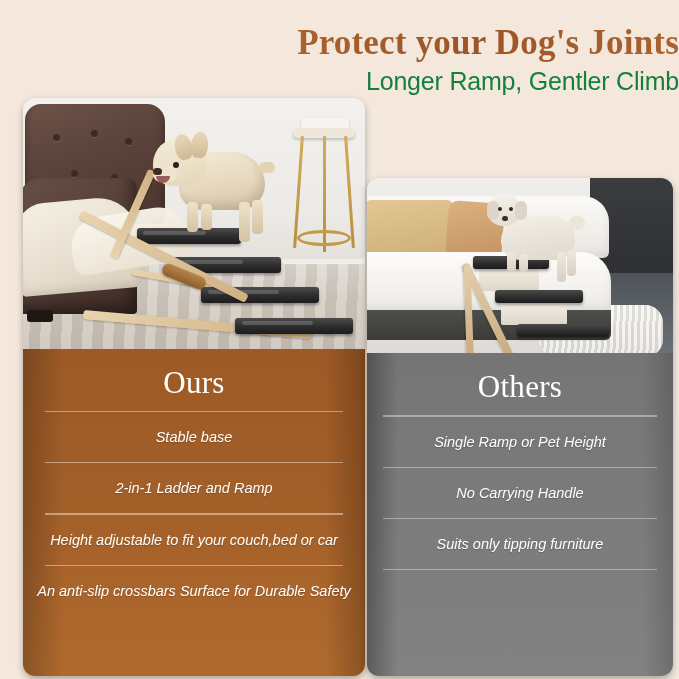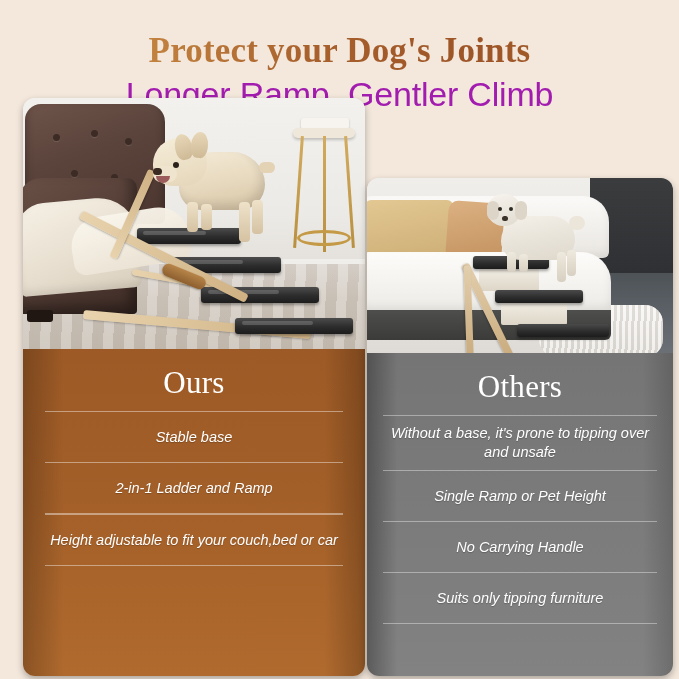--- a/index.html
+++ b/index.html
@@ -5,36 +5,36 @@
   * { margin:0; padding:0; box-sizing:border-box; }
   html,body { width:679px; height:679px; }
   body {
     background:#f4e8dc;
     font-family:"Liberation Sans", sans-serif;
     position:relative;
     overflow:hidden;
   }
 
   
-  .header { width:100%; padding-top:30px; text-align:center; }
+  .header { width:100%; padding-top:22px; text-align:right; }
   .title {
     font-family:"Liberation Serif", serif;
     font-weight:bold;
     font-size:35px;
     letter-spacing:0.2px;
     line-height:1.18;
     background:linear-gradient(90deg,#cf9356 0%,#c2823f 22%,#a75f2c 47%,#9d5527 70%,#a9632f 100%);
     -webkit-background-clip:text;
     background-clip:text;
     color:transparent;
     -webkit-text-fill-color:transparent;
   }
   .subtitle {
-    font-size:34px;
-    color:#a21caf;
+    font-size:25px;
+    color:#15803d;
     margin-top:4px;
     letter-spacing:-0.2px;
     font-weight:400;
   }
 
   
   .cards { position:absolute; left:0; top:8px; width:679px; height:616px; pointer-events:none;margin-left:9px; }
   .card { position:absolute; pointer-events:auto; }
 
   .card-left {
@@ -295,20 +295,21 @@
       <div class="panel-heading">Ours</div>
       <div class="divider"></div>
       <ul class="feature-list ours-list">
         <li class="feature-item">Stable base</li>
         <div class="divider"></div>
         <li class="feature-item">2-in-1 Ladder and Ramp</li>
         <div class="divider"></div>
         <div class="divider"></div>
         <li class="feature-item">Height adjustable to fit your couch,bed or car</li>
         <div class="divider"></div>
+        <li class="feature-item">An anti-slip crossbars Surface for Durable Safety</li>
       </ul>
     </div>
   </div>
 
   <div class="card card-right">
 
     <div class="photo photo-right">
       <div class="wall-r"></div>
       <div class="dark-panel"></div>
       <div class="rug-r"></div>
@@ -345,21 +346,20 @@
             <div class="pd-nose"></div>
           </div>
         </div>
       </div>
     </div>
 
     <div class="panel panel-others">
       <div class="panel-heading">Others</div>
       <div class="divider-dark"></div>
       <ul class="feature-list others-list">
-        <li class="feature-item two-line">Without a base, it's prone to tipping over and unsafe</li>
         <div class="divider-dark"></div>
         <li class="feature-item">Single Ramp or Pet Height</li>
         <div class="divider-dark"></div>
         <li class="feature-item">No Carrying Handle</li>
         <div class="divider-dark"></div>
         <li class="feature-item">Suits only tipping furniture</li>
         <div class="divider-dark"></div>
       </ul>
     </div>
   </div>

